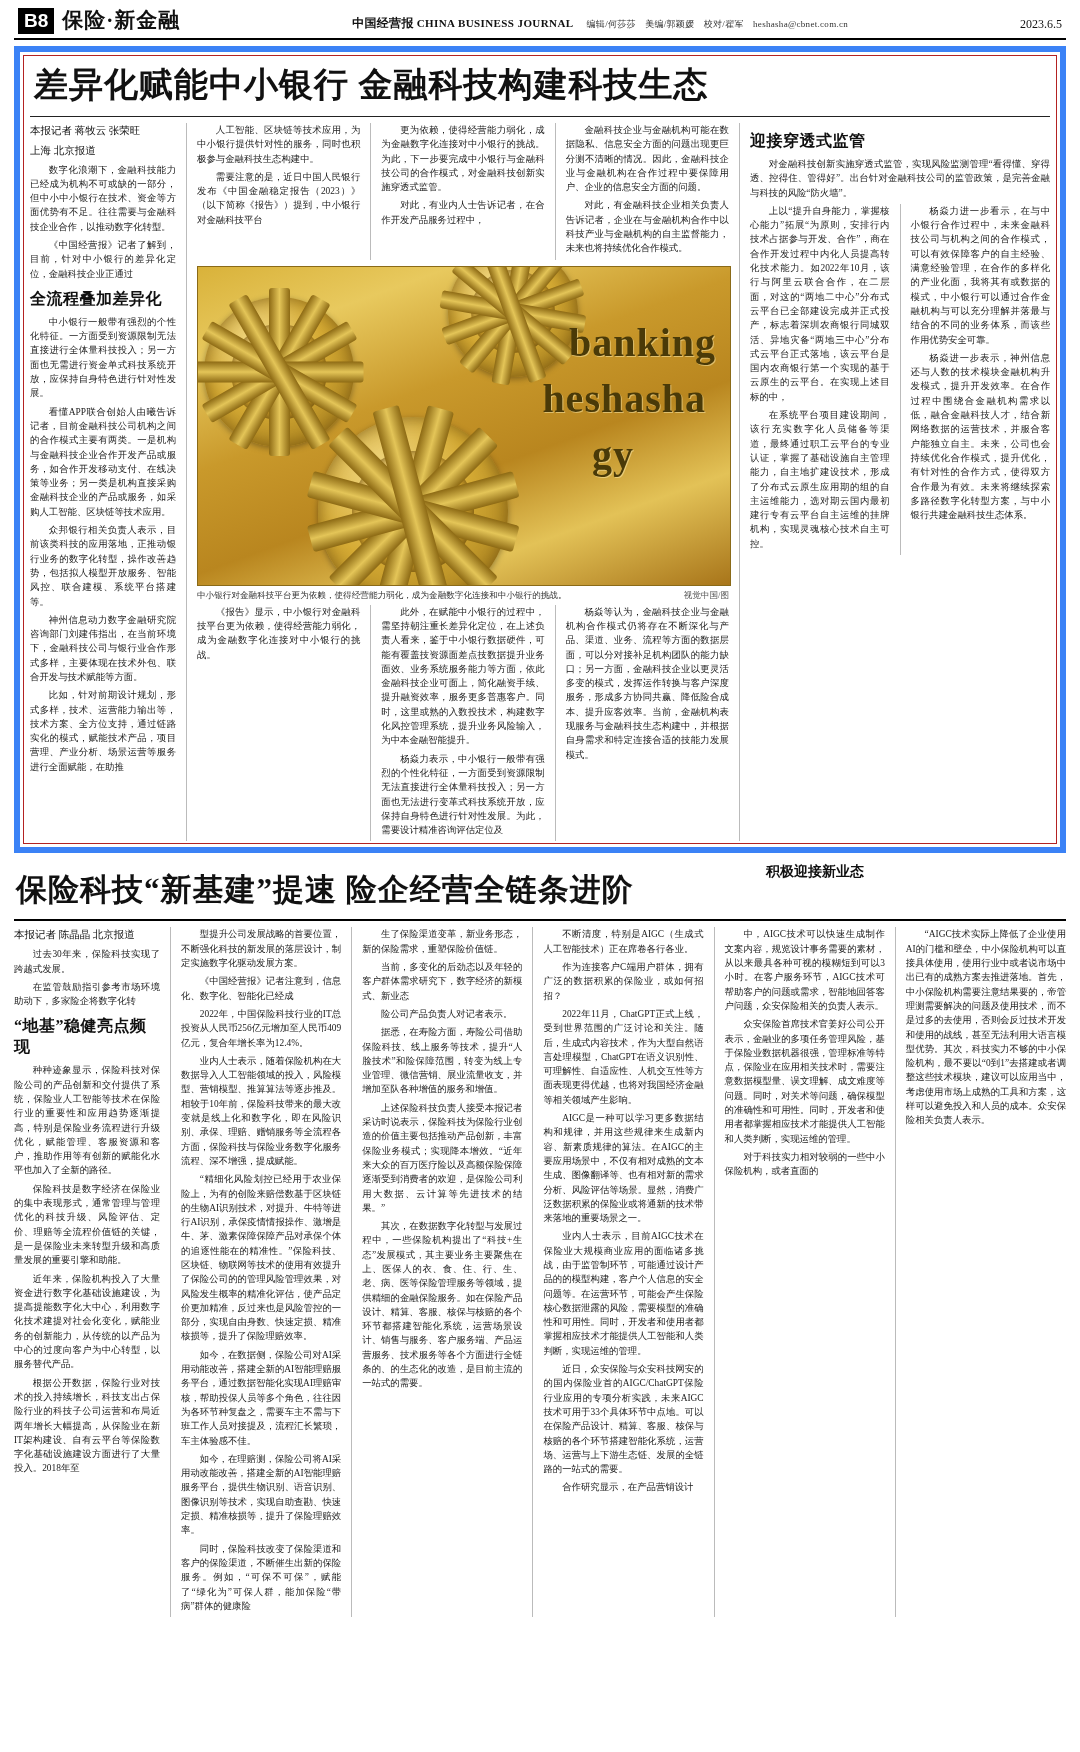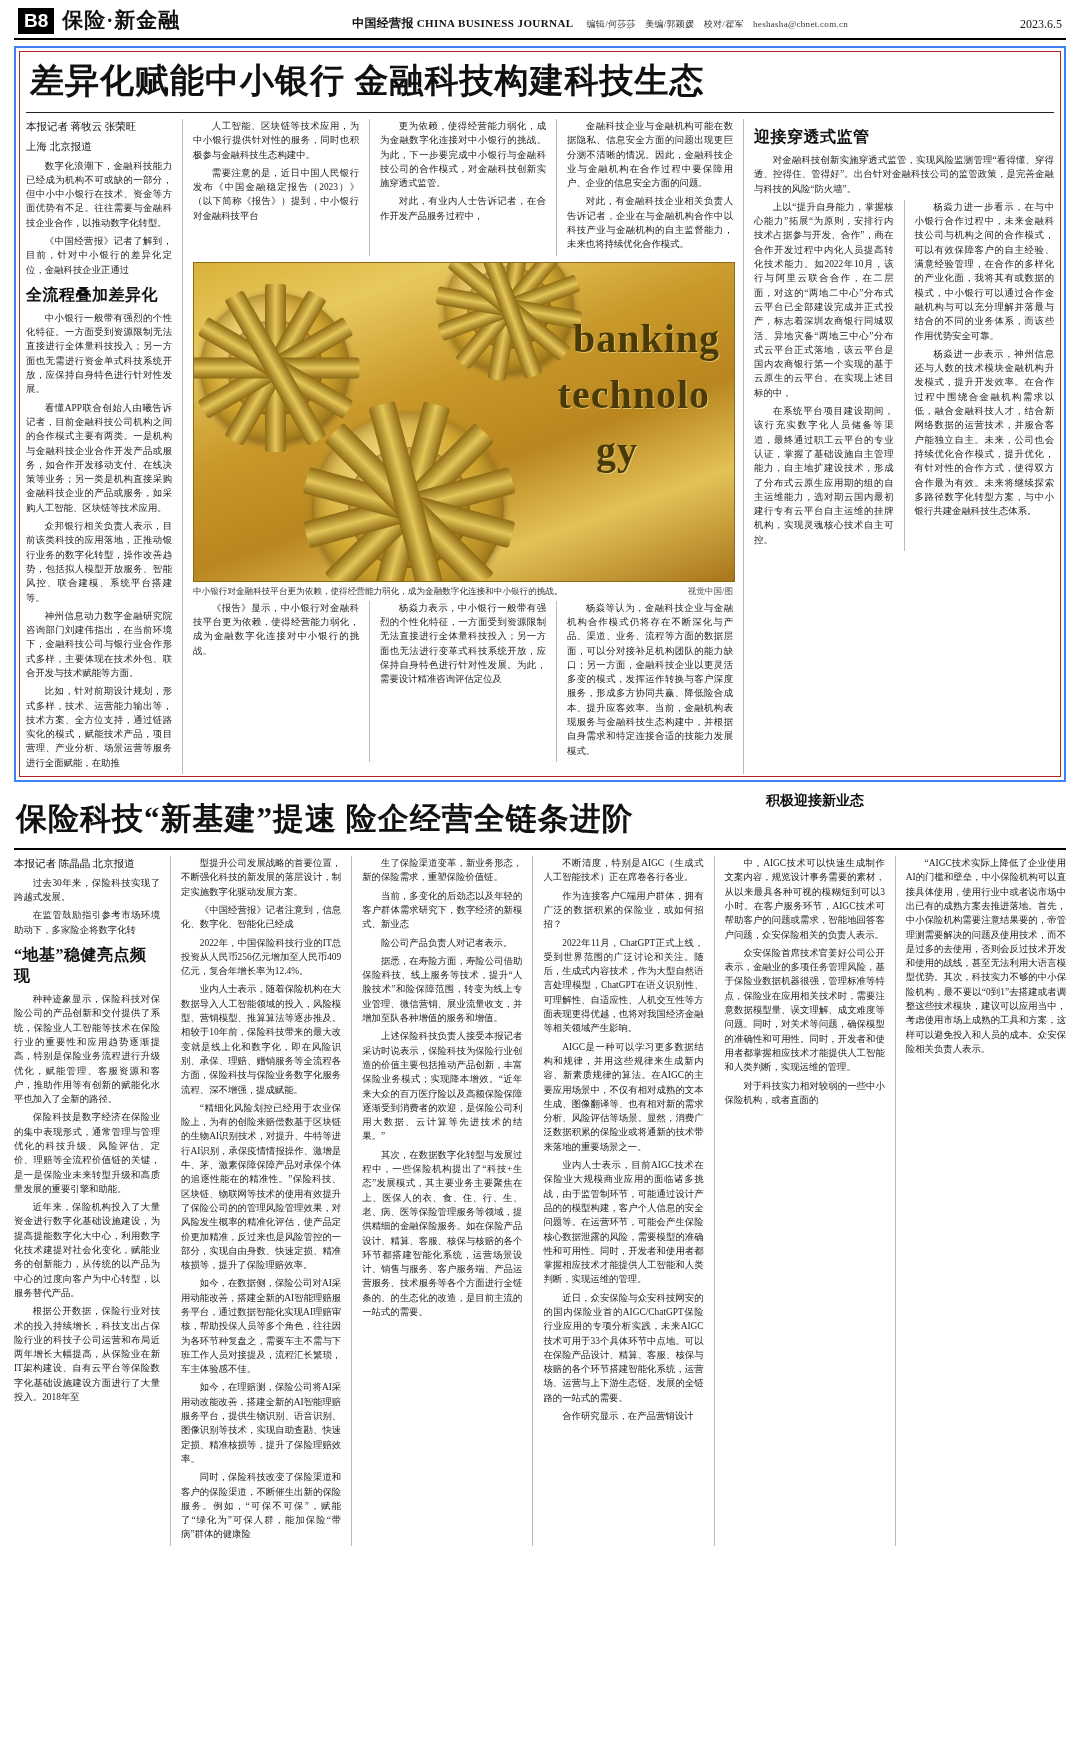--- a/index.html
+++ b/index.html
@@ -21,21 +21,21 @@
   }
   .mast-section{font-size:21px;font-weight:bold;letter-spacing:1px;}
   .mast-center{flex:1;text-align:center;font-size:11px;letter-spacing:0.3px;padding-bottom:2px;}
   .mast-center .cn{font-weight:bold;font-size:12px;}
   .mast-center .en{font-weight:bold;font-size:11px;letter-spacing:0.4px;}
   .mast-center .credits{font-size:9px;color:#333;margin-left:10px;}
   .mast-right{font-size:12px;padding-bottom:2px;}
 
   
   .frame{
-    border:2px solid #3b82f6;margin-top:6px;padding:8px 10px 6px 10px;position:relative;
+    border:6px solid #3b82f6;margin-top:6px;padding:8px 10px 6px 10px;position:relative;
   }
   .frame:after{content:"";position:absolute;left:3px;top:3px;right:3px;bottom:3px;border:1px solid #b32222;pointer-events:none;}
   .headline1{
     font-size:34px;font-weight:bold;letter-spacing:1px;text-align:left;
     margin:2px 0 8px 4px;font-family:"Liberation Serif",serif;
   }
   .hr-thin{border:0;border-top:1px solid #222;margin:4px 0 6px 0;}
 
   
   .cols{display:flex;gap:10px;}
@@ -164,35 +164,36 @@
             </div>
             <div class="gear" style="left:250px;top:-20px;width:130px;height:130px;">
               <span class="tooth" style="transform:rotate(10deg)"></span>
               <span class="tooth" style="transform:rotate(40deg)"></span>
               <span class="tooth" style="transform:rotate(70deg)"></span>
               <span class="tooth" style="transform:rotate(100deg)"></span>
               <span class="tooth" style="transform:rotate(130deg)"></span>
               <span class="tooth" style="transform:rotate(160deg)"></span>
             </div>
             <div class="fig-word fig-w1">banking</div>
-            <div class="fig-word fig-w2">technolo</div>
+            <div class="fig-word fig-w2">heshasha</div>
             <div class="fig-word fig-w3">gy</div>
           </div>
           <div class="fig-cap">
             <span>中小银行对金融科技平台更为依赖，使得经营能力弱化，成为金融数字化连接和中小银行的挑战。</span>
             <span class="fig-credit">视觉中国/图</span>
           </div>
         </div>
 
         <div class="cols" style="gap:10px;">
           <div class="col">
             <p class="body">《报告》显示，中小银行对金融科技平台更为依赖，使得经营能力弱化，成为金融数字化连接对中小银行的挑战。</p>
           </div>
           <div class="col-sep"></div>
           <div class="col">
+            <p class="body">此外，在赋能中小银行的过程中，需坚持朝注重长差异化定位，在上述负责人看来，鉴于中小银行数据硬件，可能有覆盖技资源面差点技数据提升业务面效、业务系统服务能力等方面，依此金融科技企业可面上，简化融资手续、提升融资效率，服务更多普惠客户。同时，这里或熟的入数投技术，构建数字化风控管理系统，提升业务风险输入，为中本金融智能提升。</p>
             <p class="body">杨焱力表示，中小银行一般带有强烈的个性化特征，一方面受到资源限制无法直接进行全体量科技投入；另一方面也无法进行变革式科技系统开放，应保持自身特色进行针对性发展。为此，需要设计精准咨询评估定位及</p>
           </div>
           <div class="col-sep"></div>
           <div class="col">
             <p class="body">杨焱等认为，金融科技企业与金融机构合作模式仍将存在不断深化与产品、渠道、业务、流程等方面的数据层面，可以分对接补足机构团队的能力缺口；另一方面，金融科技企业以更灵活多变的模式，发挥运作转换与客户深度服务，形成多方协同共赢、降低险合成本、提升应客效率。当前，金融机构表现服务与金融科技生态构建中，并根据自身需求和特定连接合适的技能力发展模式。</p>
           </div>
         </div>
       </div>
 
       <div class="col-sep"></div>

